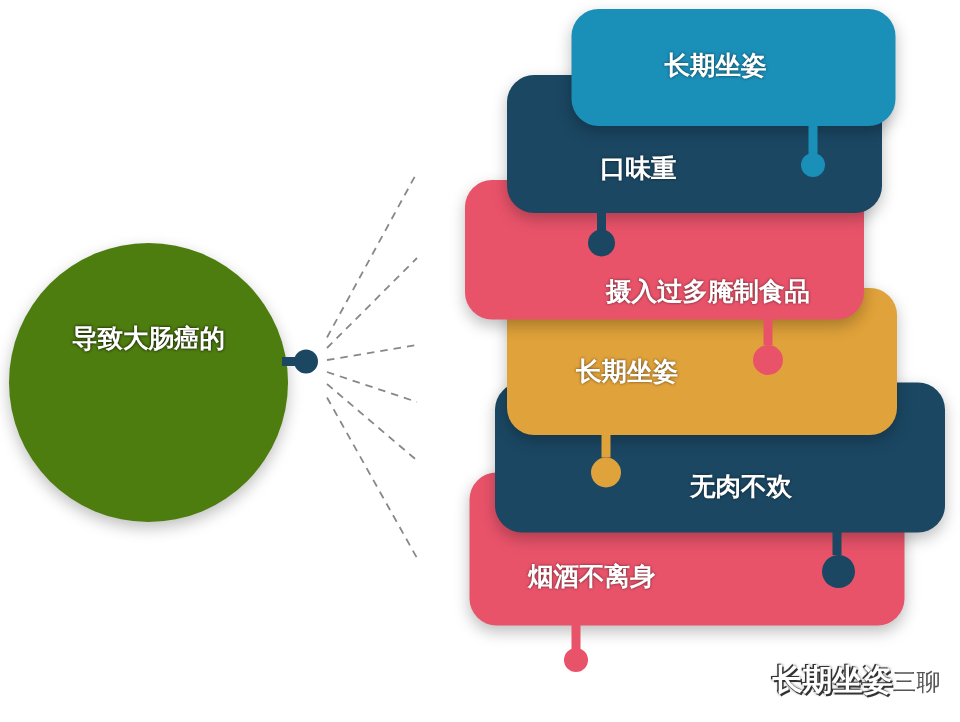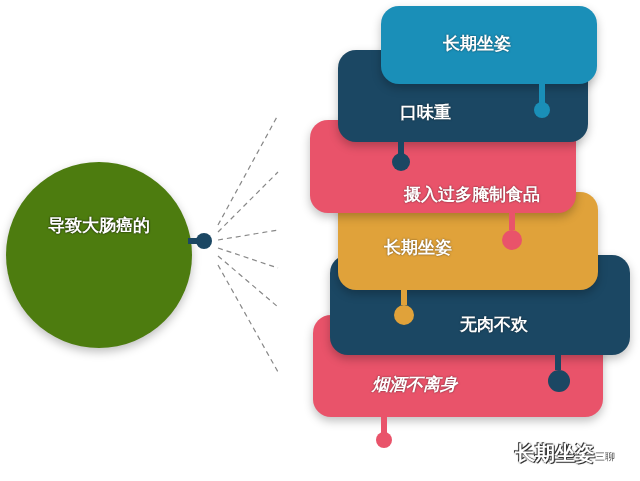--- a/index.html
+++ b/index.html
@@ -8,40 +8,40 @@
   .circle-text{position:absolute;left:0;width:100%;text-align:center;color:#fff;font-weight:bold;font-size:17px;text-shadow:0 0 2px #000;}
   .six{color:#f4e54a;font-size:19px;}
   .knob{position:absolute;width:16px;height:16px;border-radius:50%;}
   .neck{position:absolute;}
   .bubble{position:absolute;border-radius:18px;box-shadow:0 4px 10px rgba(0,0,0,.25);}
   .btext{position:absolute;color:#fff;font-weight:bold;font-size:17px;text-shadow:0 0 2px rgba(0,0,0,.6);white-space:nowrap;}
   .drop{position:absolute;width:16px;height:16px;border-radius:50% 50% 50% 50%;}
   .stem{position:absolute;width:6px;}
   svg.lines{position:absolute;left:0;top:0;}
   .watermark{position:absolute;left:515px;top:440px;font-size:20px;font-weight:bold;color:#fff;text-shadow:0 0 2px #333,1px 1px 0 #333,-1px -1px 0 #333;}
-  .wm-small{font-size:10px;color:#555;text-shadow:none;font-weight:normal;}
+  .wm-small{font-size:16px;color:#555;text-shadow:none;font-weight:normal;}
 </style>
 </head>
 <body>
 
 <svg class="lines" width="640" height="481">
   <g stroke="#888" stroke-width="1.2" stroke-dasharray="5,4" fill="none">
     <line x1="218" y1="225" x2="278" y2="115"></line>
     <line x1="218" y1="232" x2="278" y2="172"></line>
     <line x1="218" y1="240" x2="278" y2="230"></line>
     <line x1="218" y1="248" x2="278" y2="268"></line>
     <line x1="218" y1="256" x2="278" y2="307"></line>
     <line x1="218" y1="265" x2="278" y2="372"></line>
   </g>
 </svg>
 
 <div class="bubble" style="left:313px;top:315px;width:290px;height:102px;background:#e9536a;"></div>
 <div class="stem" style="left:381px;top:412px;height:22px;background:#e9536a;"></div>
 <div class="drop" style="left:376px;top:432px;background:#e9536a;"></div>
-<div class="btext" style="left:372px;top:373px;font-style:italic;">烟酒不离身</div>
+<div class="btext" style="left:352px;top:373px;">烟酒不离身</div>
 
 <div class="bubble" style="left:330px;top:255px;width:300px;height:100px;background:#1b4763;"></div>
 <div class="stem" style="left:555px;top:352px;height:18px;background:#1b4763;"></div>
 <div class="drop" style="left:548px;top:370px;width:22px;height:22px;background:#1b4763;"></div>
 <div class="btext" style="left:460px;top:313px;">无肉不欢</div>
 
 <div class="bubble" style="left:338px;top:192px;width:260px;height:98px;background:#e0a23a;"></div>
 <div class="stem" style="left:401px;top:287px;height:18px;background:#e0a23a;"></div>
 <div class="drop" style="left:394px;top:305px;width:20px;height:20px;background:#e0a23a;"></div>
 <div class="btext" style="left:384px;top:236px;">长期坐姿</div>

